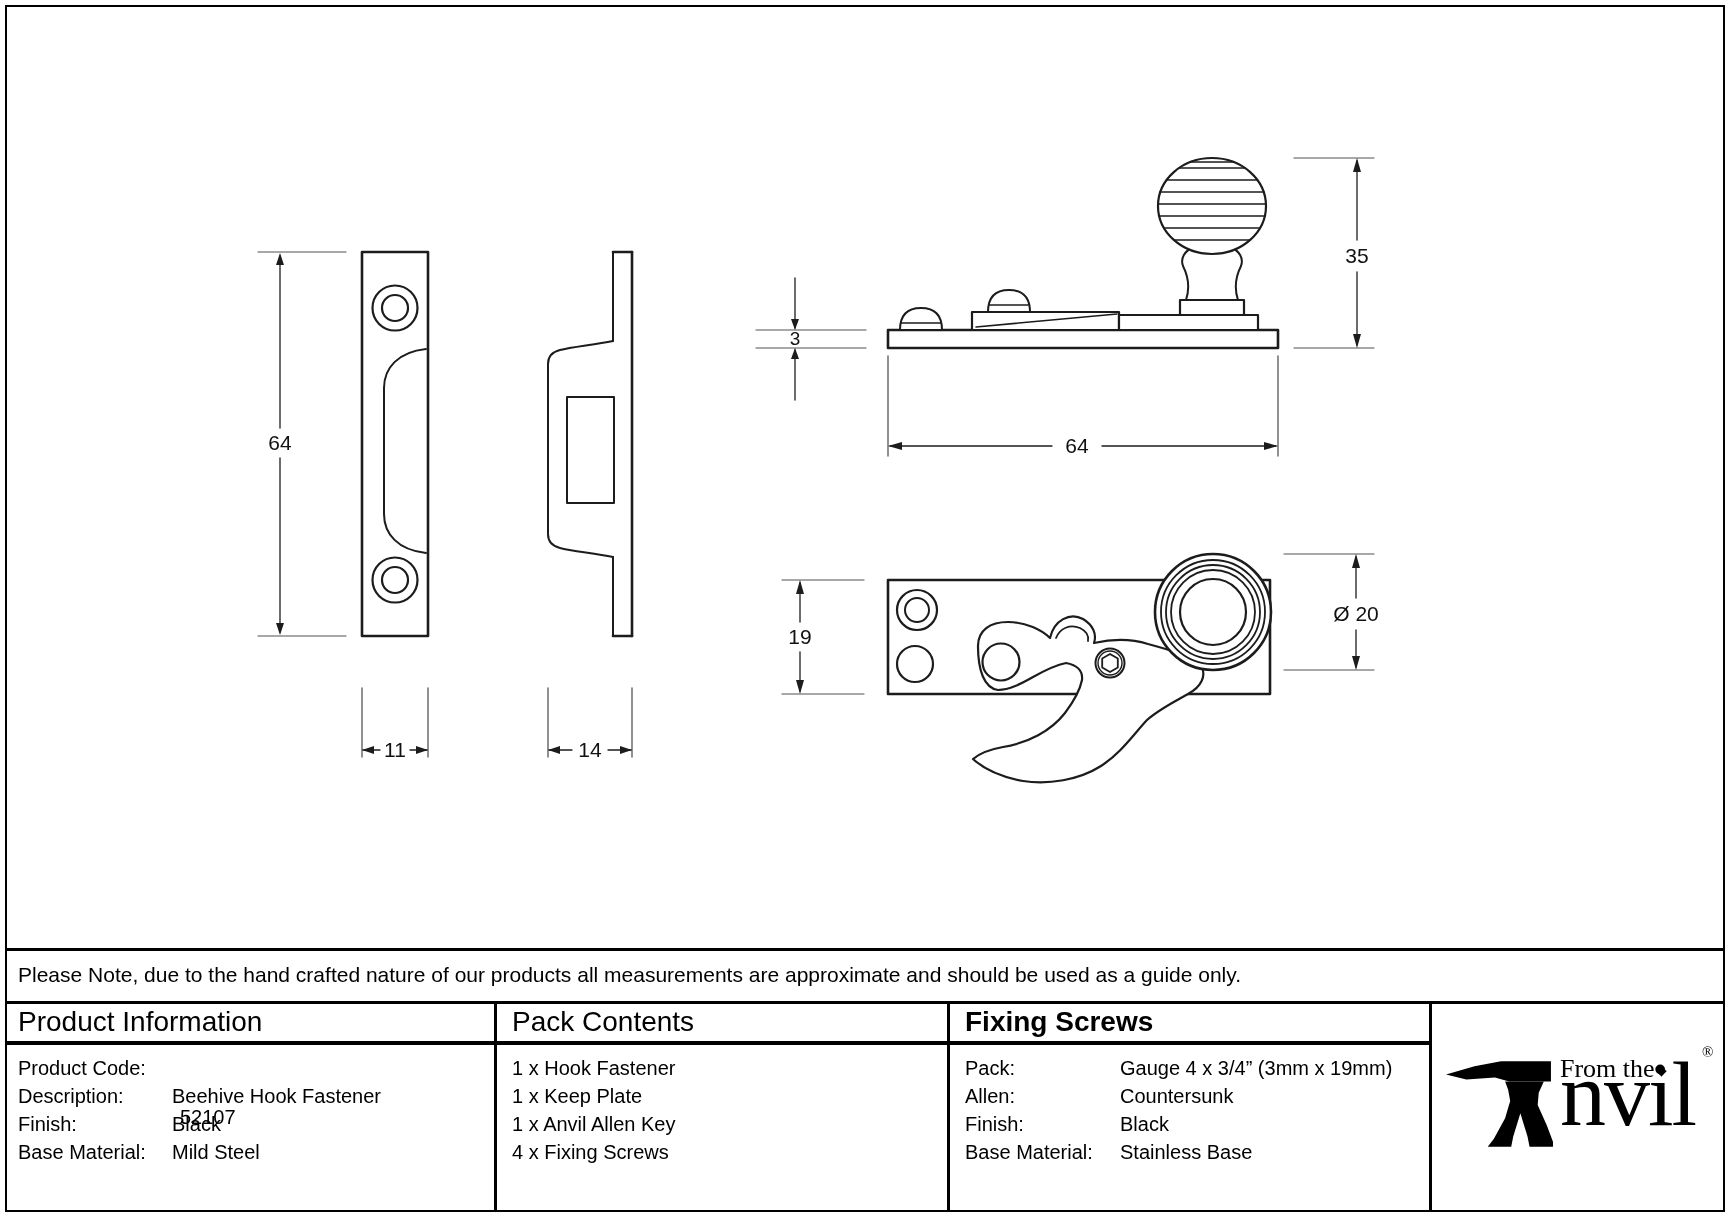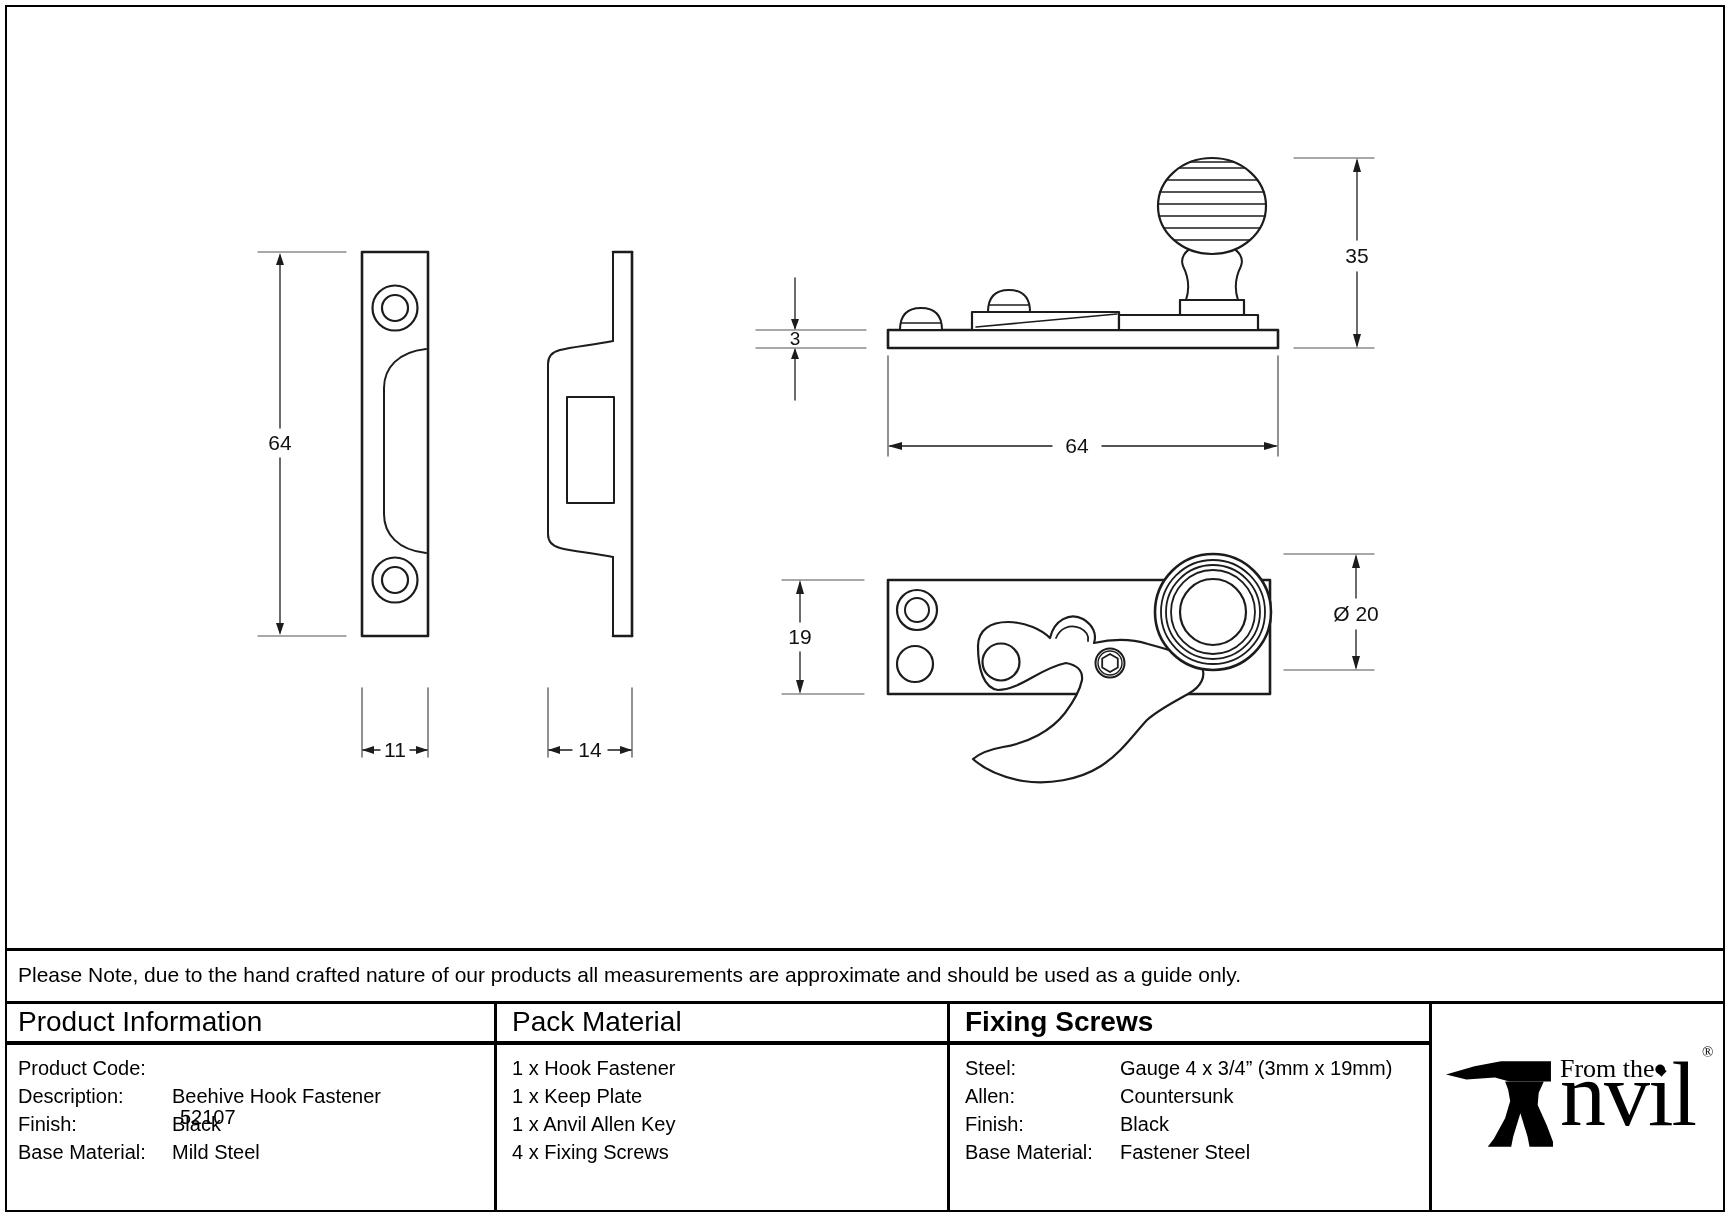--- a/index.html
+++ b/index.html
@@ -204,45 +204,45 @@
   <div class="hline" style="left:7px;right:7px;top:948px;height:3px;"></div>
   <div class="hline" style="left:7px;right:7px;top:1001px;height:3px;"></div>
   <div class="hline" style="left:7px;top:1041px;width:1424px;height:3.5px;"></div>
   <div class="vline" style="left:494px;top:1001px;bottom:7px;width:2.5px;"></div>
   <div class="vline" style="left:947px;top:1001px;bottom:7px;width:2.5px;"></div>
   <div class="vline" style="left:1429px;top:1001px;bottom:7px;width:2.5px;"></div>
 
   <div class="txt note-text" style="left:18px;top:962px;">Please Note, due to the hand crafted nature of our products all measurements are approximate and should be used as a guide only.</div>
 
   <div class="txt cell-head" style="left:18px;top:1009px;">Product Information</div>
-  <div class="txt cell-head" style="left:512px;top:1009px;">Pack Material</div>
+  <div class="txt cell-head" style="left:512px;top:1009px;">Pack Contents</div>
   <div class="txt cell-head" style="left:965px;top:1009px;font-weight:bold;">Fixing Screws</div>
 
   <div class="txt" style="left:18px;top:1055px;">Product Code:</div>
   <div class="txt" style="left:172px;top:1104px;margin-left:8px;">52107</div>
   <div class="txt" style="left:18px;top:1083px;">Description:</div>
   <div class="txt" style="left:172px;top:1083px;">Beehive Hook Fastener</div>
   <div class="txt" style="left:18px;top:1111px;">Finish:</div>
   <div class="txt" style="left:172px;top:1111px;">Black</div>
   <div class="txt" style="left:18px;top:1139px;">Base Material:</div>
   <div class="txt" style="left:172px;top:1139px;">Mild Steel</div>
 
   <div class="txt" style="left:512px;top:1055px;">1 x Hook Fastener</div>
   <div class="txt" style="left:512px;top:1083px;">1 x Keep Plate</div>
   <div class="txt" style="left:512px;top:1111px;">1 x Anvil Allen Key</div>
   <div class="txt" style="left:512px;top:1139px;">4 x Fixing Screws</div>
 
-  <div class="txt" style="left:965px;top:1055px;">Steel:</div>
+  <div class="txt" style="left:965px;top:1055px;">Pack:</div>
   <div class="txt" style="left:1120px;top:1055px;">Gauge 4 x 3/4” (3mm x 19mm)</div>
   <div class="txt" style="left:965px;top:1083px;">Allen:</div>
   <div class="txt" style="left:1120px;top:1083px;">Countersunk</div>
   <div class="txt" style="left:965px;top:1111px;">Finish:</div>
   <div class="txt" style="left:1120px;top:1111px;">Black</div>
   <div class="txt" style="left:965px;top:1139px;">Base Material:</div>
-  <div class="txt" style="left:1120px;top:1139px;">Fastener Steel</div>
+  <div class="txt" style="left:1120px;top:1139px;">Stainless Base</div>
 
   <div class="logo">
     <svg class="anvil-svg" viewBox="0 0 106 96">
       <path fill="#000" d="M0,20 L28,12 L54,7 L103,7 L103,27 L62,27 L48,23 L20,25 Z"></path>
       <path fill="#000" d="M58,27 L96,27 L91,38 L90,50 L99,70 L105,86 L105,91 L82,91
                            L80,81 L73,58 L66,81 L64,91 L41,91 L47,83 L58,63 L63,46 L61,35 Z"></path>
     </svg>
     <span class="brand">nvil</span>
     <span class="fromthe">From the</span>
     <span class="diamond">◆</span>

